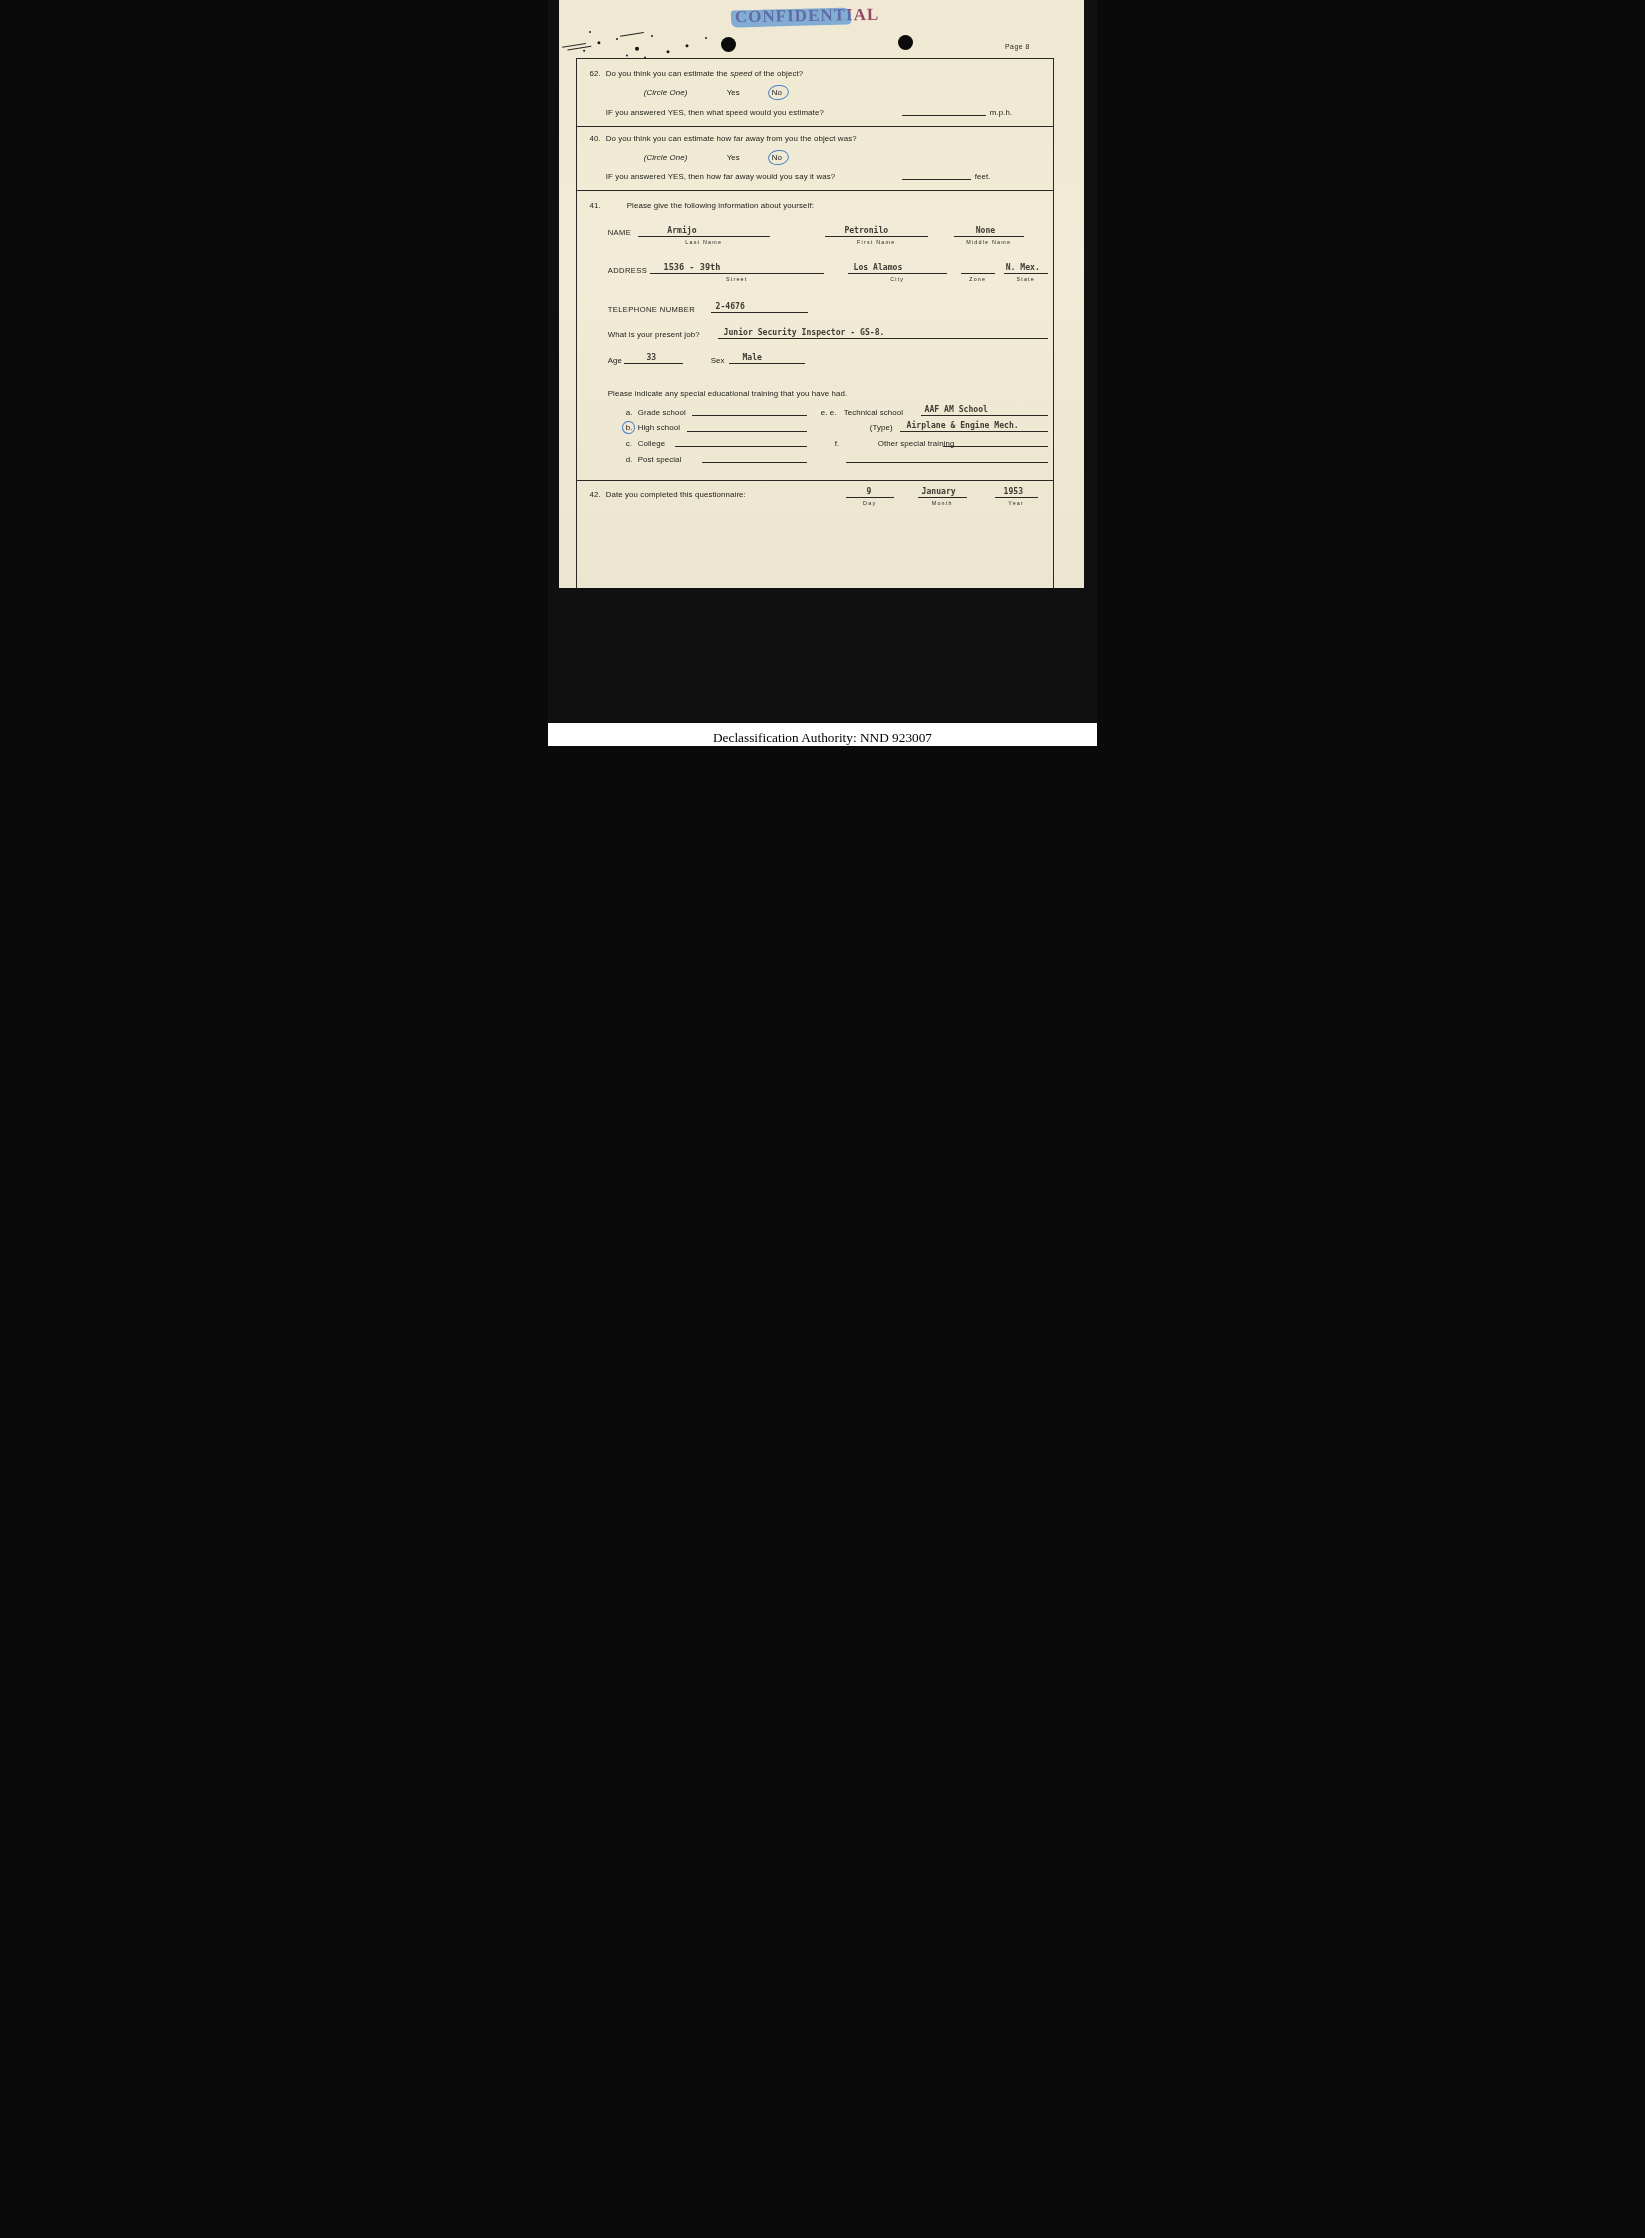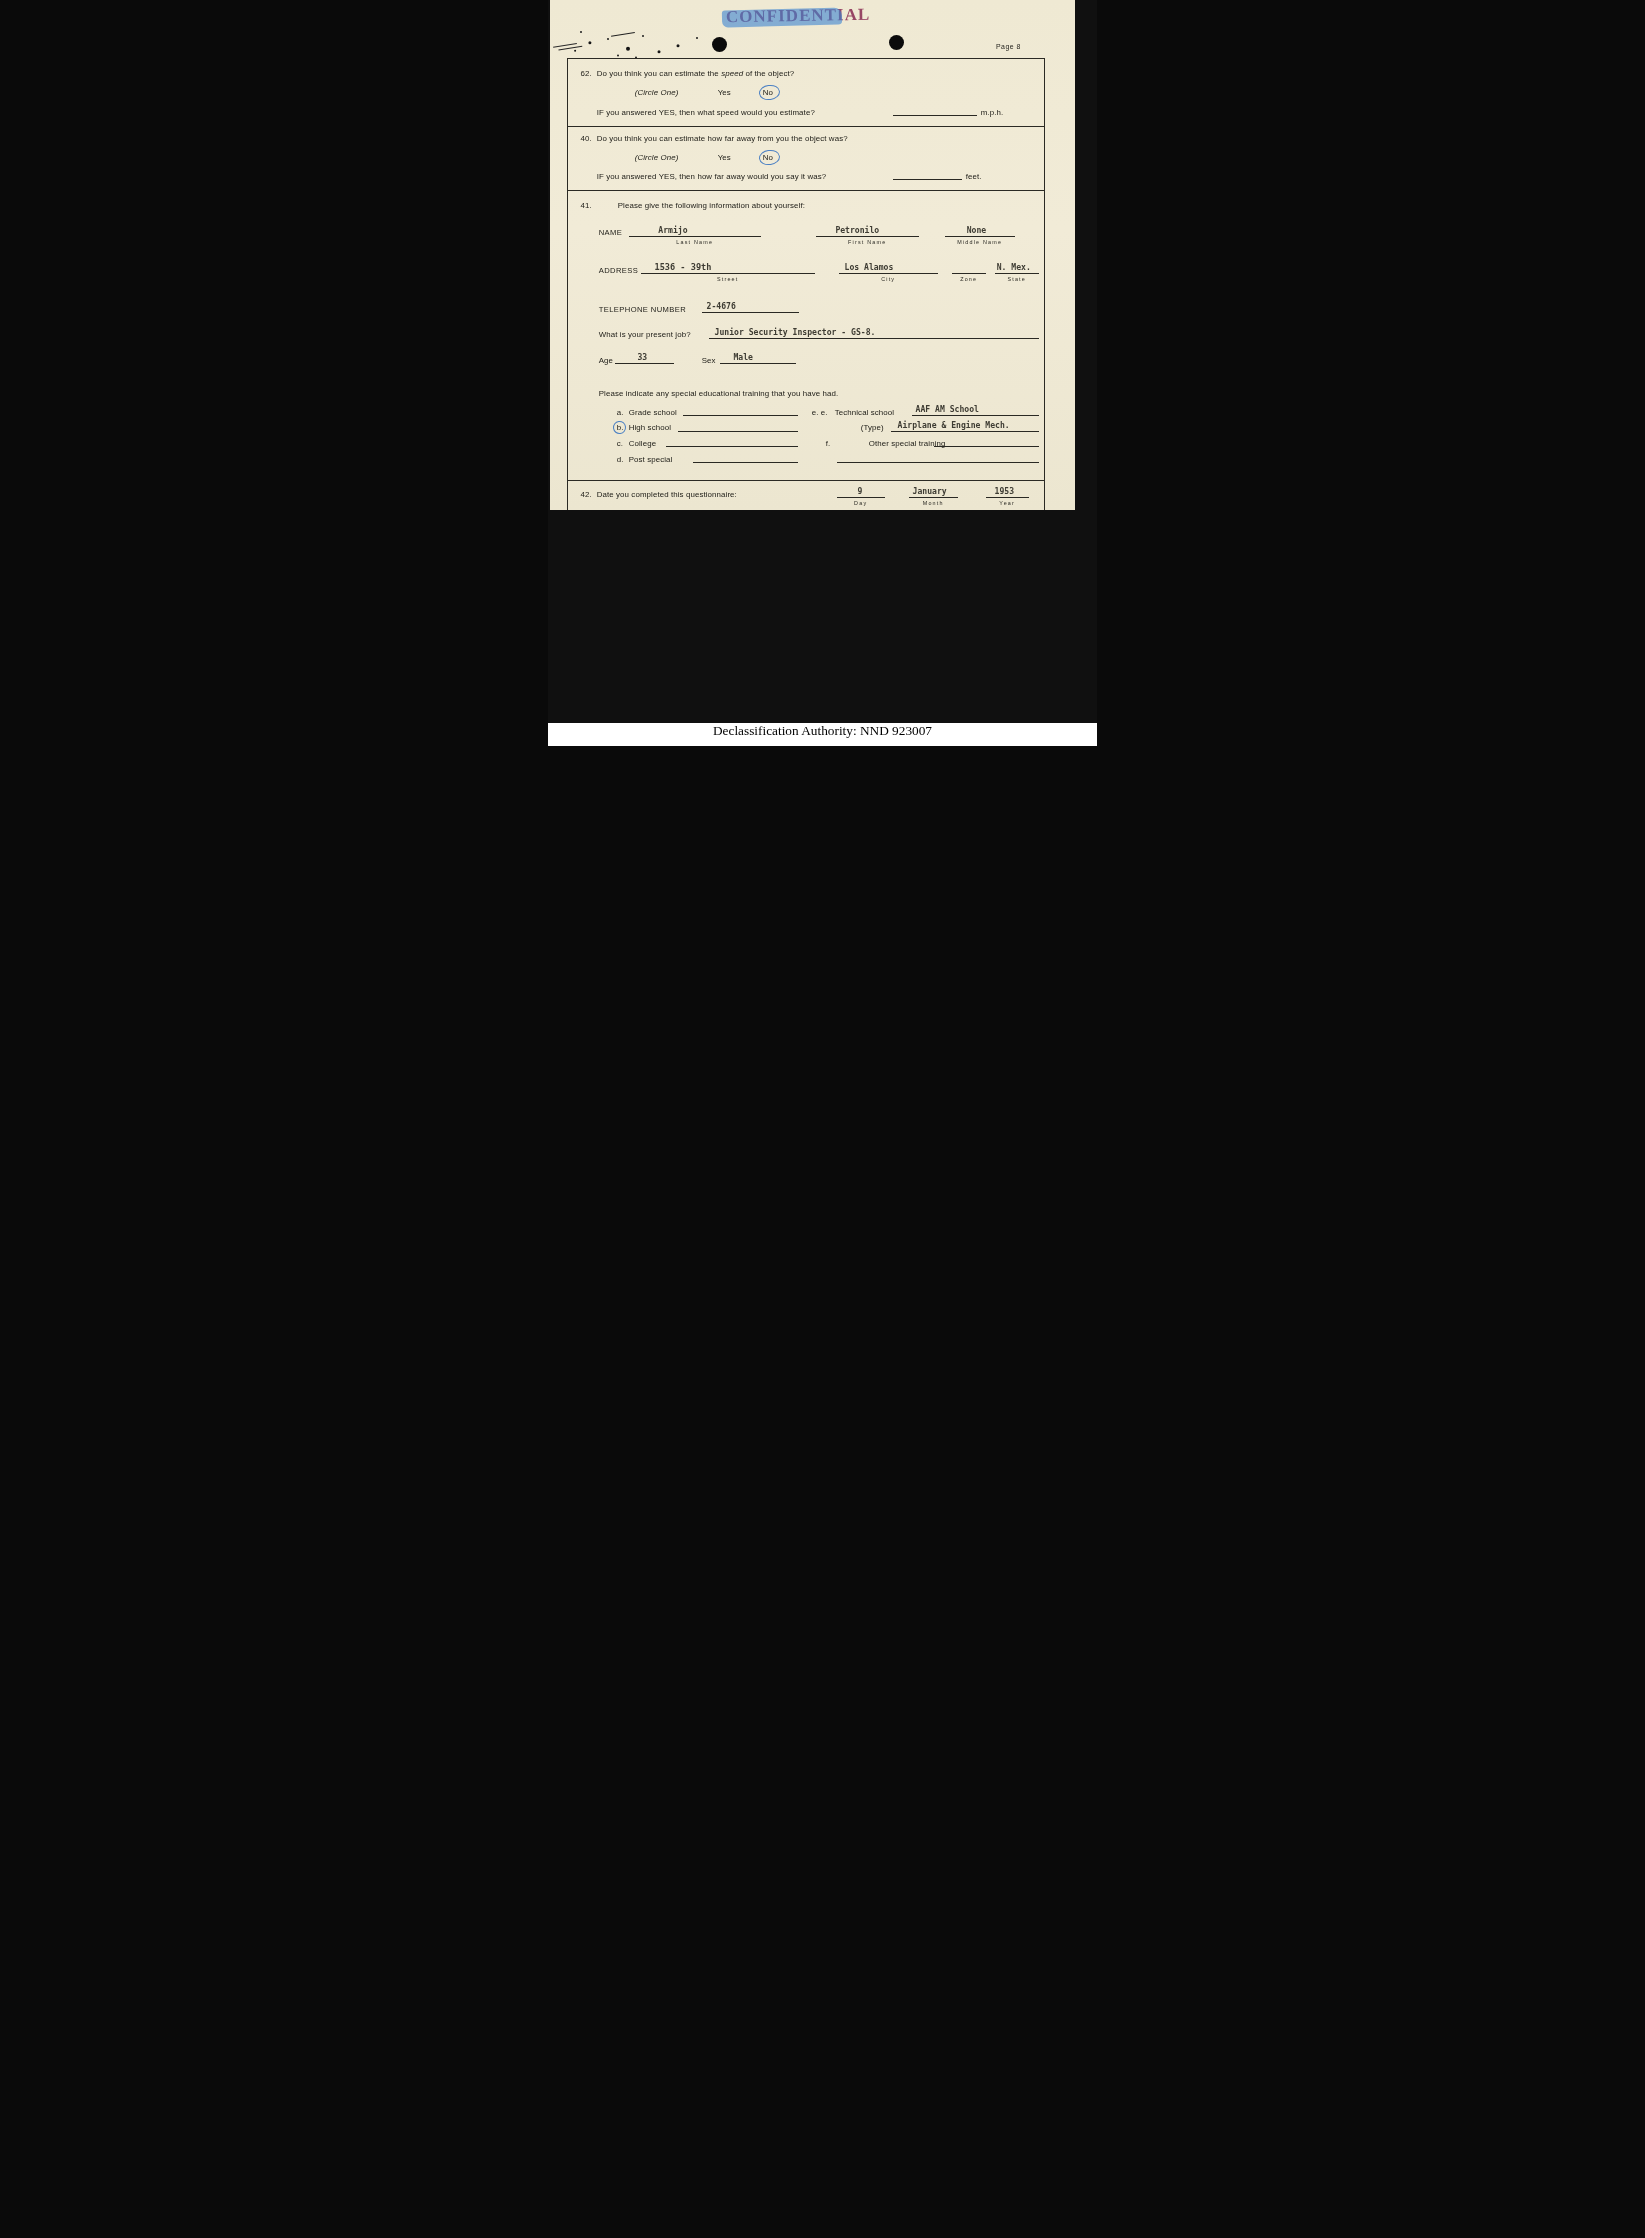--- a/index.html
+++ b/index.html
@@ -1,20 +1,20 @@
 <!DOCTYPE html>
 <html style="font-size:7.9px"><head>
 <meta charset="utf-8">
 <style>
   * { margin:0; padding:0; box-sizing:border-box; }
   html,body { background:#0a0a0a; }
   body { font-family:"Liberation Sans", sans-serif; }
   .stage { position:relative; width:549px; height:746px; margin:0 auto; background:#101010; overflow:hidden; }
 
-  .paper { position:absolute; left:2px; top:0; width:525px; height:510px;
+  .paper { position:absolute; left:11px; top:0; width:525px; height:588px;
            background:linear-gradient(180deg,#efe9d3 0%,#f1ebd7 45%,#ece6d0 100%);
            overflow:hidden; }
 
   
   .specks { position:absolute; left:29.6px; top:30.5px; width:2px; height:2px; border-radius:50%; background:#1c1c1c;
             box-shadow: 8.9px 10.8px 0 0.5px #161616, 27px 6.9px 0 #1a1a1a, 47px 16.7px 0 1px #141414,
                         62px 3.9px 0 #1d1d1d, 78px 19.7px 0 0.5px #191919, 37px 23.6px 0 #202020,
                         97px 13.8px 0 0.5px #171717, -5.9px 18.7px 0 #151515, 116px 5.9px 0 #1b1b1b,
                         55px 25.6px 0 #1e1e1e; }
   .squiggle { position:absolute; left:3px; top:45px; width:23.6px; height:1px; background:#2a2a2a;
@@ -51,21 +51,21 @@
   .field .typed { position:absolute; bottom:1px; }
   .field .sub { position:absolute; top:2.5px; left:0; right:0; text-align:center; font-size:5.4px;
                 letter-spacing:1.2px; color:#2a2923; white-space:nowrap; }
   .field .sub { top:19.7px; }
   .line { position:absolute; height:8.9px; border-bottom:1px solid #2a2923; }
 
   .pen-ellipse { position:absolute; border:1.2px solid rgba(47,111,193,.85); border-radius:50%;
                  transform:rotate(-7deg); }
 
   .declass-band { position:absolute; left:0; top:723px; width:100%; height:23px; background:#ffffff;
-                  display:flex; align-items:flex-start; justify-content:center; }
+                  display:flex; align-items:flex-end; justify-content:center; }
   .declass-band span { font-family:"Liberation Serif", serif; font-size:13.3px; color:#000; }
 </style>
 </head>
 <body>
 
 <div class="stage">
   <div class="paper">
 
     <div class="specks"></div>
     <div class="squiggle"></div>

